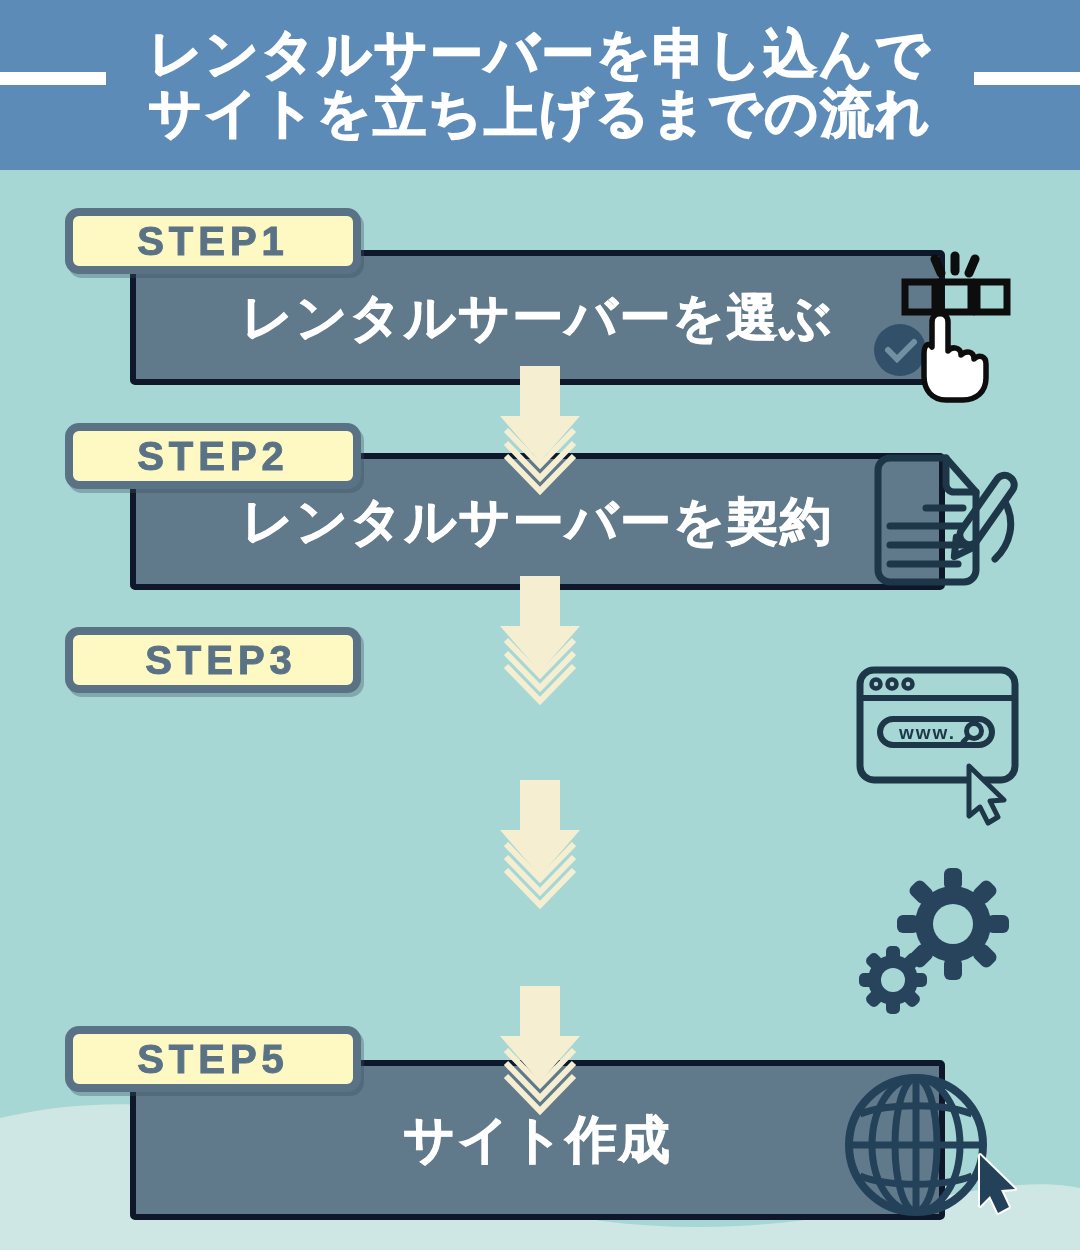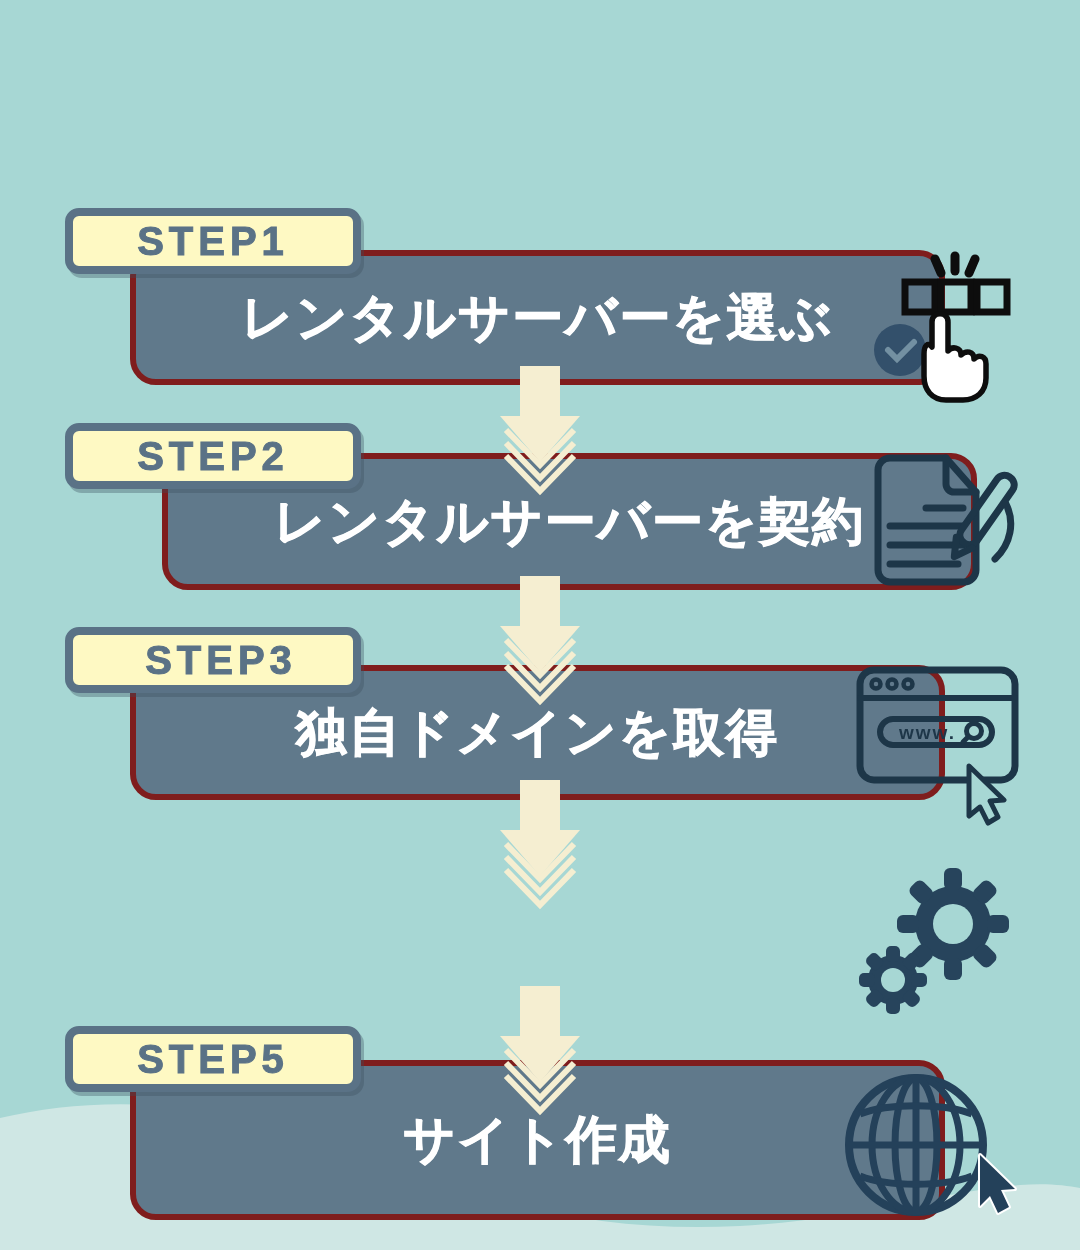--- a/index.html
+++ b/index.html
@@ -19,21 +19,21 @@
   }
   .titlebar .twrap { padding-top:24px; }
   .dash { position:absolute; height:13px; background:#ffffff; top:72px; }
   .dash.l { left:0; width:106px; }
   .dash.r { right:0; width:106px; }
   
   .wave { position:absolute; left:0; bottom:0; z-index:1; }
   
   .stepbox {
     position:absolute; left:130px; width:815px; box-sizing:border-box;
-    background:#60798b; border:6px solid #7f1d1d; border-radius:26px;
+    background:#60798b; border:6px solid #0f172a; border-radius:5px;
     display:flex; flex-direction:column; align-items:center; justify-content:center;
     color:#ffffff; z-index:2;
   }
   .stepbox .btxt {
     font-weight:700; font-size:51px; line-height:56px; letter-spacing:2px;
     -webkit-text-stroke:1px #ffffff; text-align:center;
   }
   .stepbox.small .btxt { font-size:45px; line-height:53px; }
   .steplabel {
     position:absolute; left:65px; width:296px; height:66px; box-sizing:border-box;
@@ -50,20 +50,28 @@
 </style>
 </head>
 <body>
 
 <div class="canvas">
 
   <svg class="wave" width="1080" height="150" viewBox="0 0 1080 150">
     <path d="M0,18 C110,-8 240,0 400,65 C520,113 620,132 740,126 C860,119 950,90 1020,85 C1045,83 1065,85 1080,88 L1080,150 L0,150 Z" fill="#cfe7e4"></path>
   </svg>
 
+  <div class="titlebar">
+    <div class="twrap">
+      <div class="tline">レンタルサーバーを申し込んで</div>
+      <div class="tline">サイトを立ち上げるまでの流れ</div>
+    </div>
+    <div class="dash l"></div>
+    <div class="dash r"></div>
+  </div>
 
   <div class="stepbox" style="top:250px;height:135px;">
     <div class="btxt">レンタルサーバーを選ぶ</div>
   </div>
   <div class="steplabel" style="top:208px;">
     <span>STEP1</span>
   </div>
   <svg class="icon" style="left:862px;top:248px;" width="175" height="160" viewBox="0 0 175 160">
 
     <circle cx="38" cy="102" r="26" fill="#33506b"></circle>
@@ -91,21 +99,21 @@
   <svg class="arrow" style="top:366px;" viewBox="0 0 80 132">
     <rect x="20" y="0" width="40" height="52" fill="#f5eed1"></rect>
     <polygon points="0,50 80,50 40,96" fill="#f5eed1"></polygon>
     <g fill="none" stroke="#f5eed1" stroke-width="6">
       <path d="M6,64 L40,99 L74,64"></path>
       <path d="M6,77 L40,112 L74,77"></path>
       <path d="M6,90 L40,125 L74,90"></path>
     </g>
   </svg>
 
-  <div class="stepbox" style="top:453px;height:137px;margin-left:32px;">
+  <div class="stepbox" style="top:453px;height:137px;">
     <div class="btxt">レンタルサーバーを契約</div>
   </div>
   <div class="steplabel" style="top:423px;">
     <span>STEP2</span>
   </div>
   <svg class="icon" style="left:868px;top:452px;" width="155" height="150" viewBox="0 0 155 150">
     <g fill="none" stroke="#1d3648" stroke-width="7" stroke-linejoin="round" stroke-linecap="round">
 
       <path d="M10,18 a12,12 0 0 1 12,-12 h56 l30,34 v78 a12,12 0 0 1 -12,12 h-74 a12,12 0 0 1 -12,-12 Z"></path>
       <path d="M78,6 v26 a8,8 0 0 0 8,8 h22"></path>
@@ -127,23 +135,20 @@
   <svg class="arrow" style="top:576px;" viewBox="0 0 80 132">
     <rect x="20" y="0" width="40" height="52" fill="#f5eed1"></rect>
     <polygon points="0,50 80,50 40,96" fill="#f5eed1"></polygon>
     <g fill="none" stroke="#f5eed1" stroke-width="6">
       <path d="M6,64 L40,99 L74,64"></path>
       <path d="M6,77 L40,112 L74,77"></path>
       <path d="M6,90 L40,125 L74,90"></path>
     </g>
   </svg>
 
-  <div class="stepbox" style="top:665px;height:135px;">
-    <div class="btxt">独自ドメインを取得</div>
-  </div>
   <div class="steplabel" style="top:627px;padding-left:16px;">
     <span>STEP3</span>
   </div>
   <svg class="icon" style="left:852px;top:658px;" width="180" height="168" viewBox="0 0 180 168">
     <g fill="none" stroke="#1d3648" stroke-linecap="round">
       <rect x="8" y="12" width="155" height="110" rx="14" stroke-width="7"></rect>
       <line x1="8" y1="40" x2="163" y2="40" stroke-width="6"></line>
       <circle cx="24" cy="26" r="4.5" stroke-width="4.5"></circle>
       <circle cx="40" cy="26" r="4.5" stroke-width="4.5"></circle>
       <circle cx="56" cy="26" r="4.5" stroke-width="4.5"></circle>

